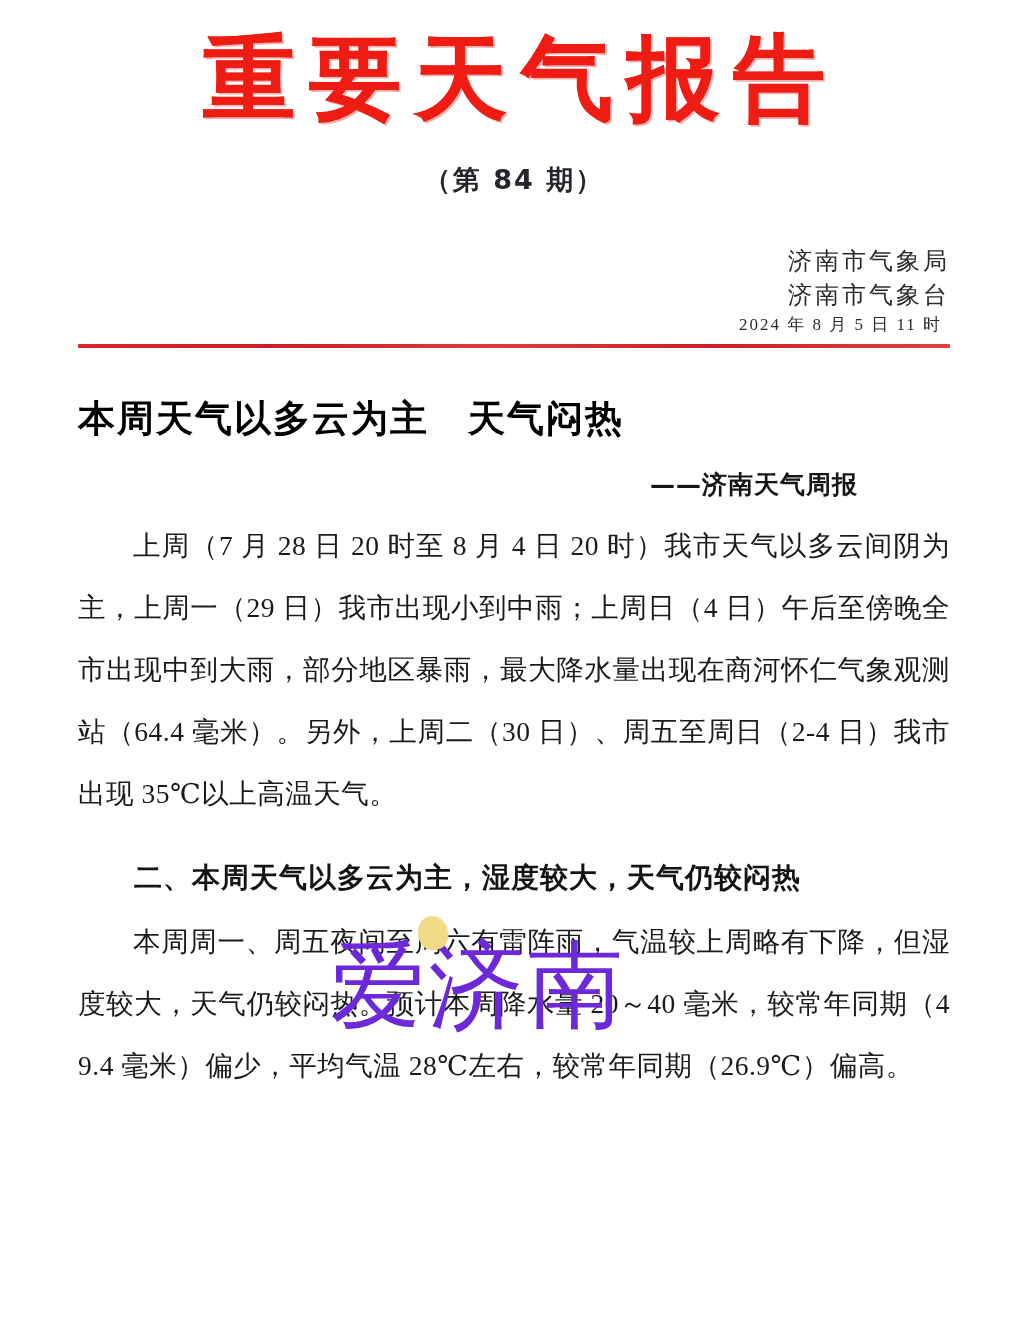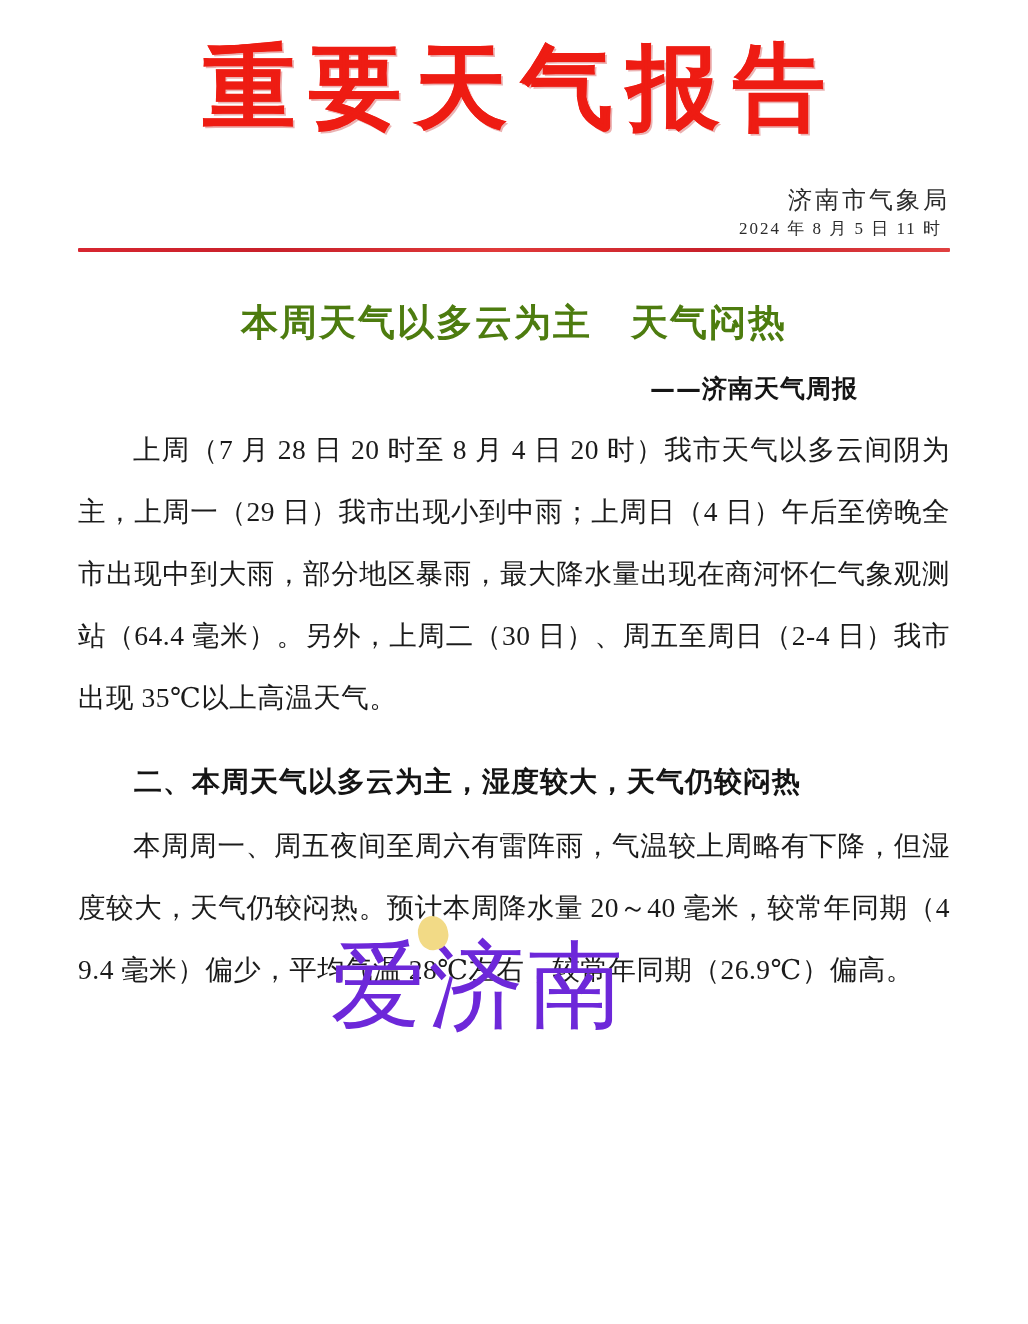--- a/index.html
+++ b/index.html
@@ -16,21 +16,21 @@
     overflow: hidden;
     font-family: "Liberation Serif", "DejaVu Serif", serif;
     color: #1a1a1a;
   }
 
   .page {
     position: relative;
     width: 1028px;
     height: 1054px;
     box-sizing: border-box;
-    padding: 12px 78px;
+    padding: 3px 78px;
   }
 
   
   .masthead {
     text-align: center;
     padding-top: 28px;
   }
 
   .masthead-title {
     font-family: "DejaVu Sans", "Liberation Sans", sans-serif;
@@ -89,26 +89,25 @@
         #d72630 0%,
         #c8202a 22%,
         #e03a3a 48%,
         #c8202a 72%,
         #e04040 100%);
     border-radius: 1px;
   }
 
   
   .headline {
-    text-align: center;
     margin-top: 46px;
     font-family: "DejaVu Sans", "Liberation Sans", sans-serif;
     font-size: 37px;
     font-weight: 700;
-    color: #4d7c0f;
+    color: #000000;
     letter-spacing: 2px;
     white-space: pre;
   }
 
   .sub-headline {
     margin-top: 24px;
     text-align: right;
     padding-right: 92px;
     font-family: "DejaVu Sans", "Liberation Sans", sans-serif;
     font-size: 25px;
@@ -175,25 +174,27 @@
     transform: rotate(-12deg);
   }
 </style>
 </head>
 <body>
 
 <div class="page">
 
   <div class="masthead">
     <h1 class="masthead-title">重要天气报告</h1>
+    <p class="issue-no">（第 84 期）</p>
   </div>
 
   <div class="issuer-row">
     <div class="issuer-names">
       <div>济南市气象局</div>
+      <div>济南市气象台</div>
     </div>
     <div class="issue-date">2024 年 8 月 5 日 11 时</div>
   </div>
 
   <div class="red-rule"></div>
 
   <div class="headline">本周天气以多云为主　天气闷热</div>
 
   <div class="sub-headline">——济南天气周报</div>
 

